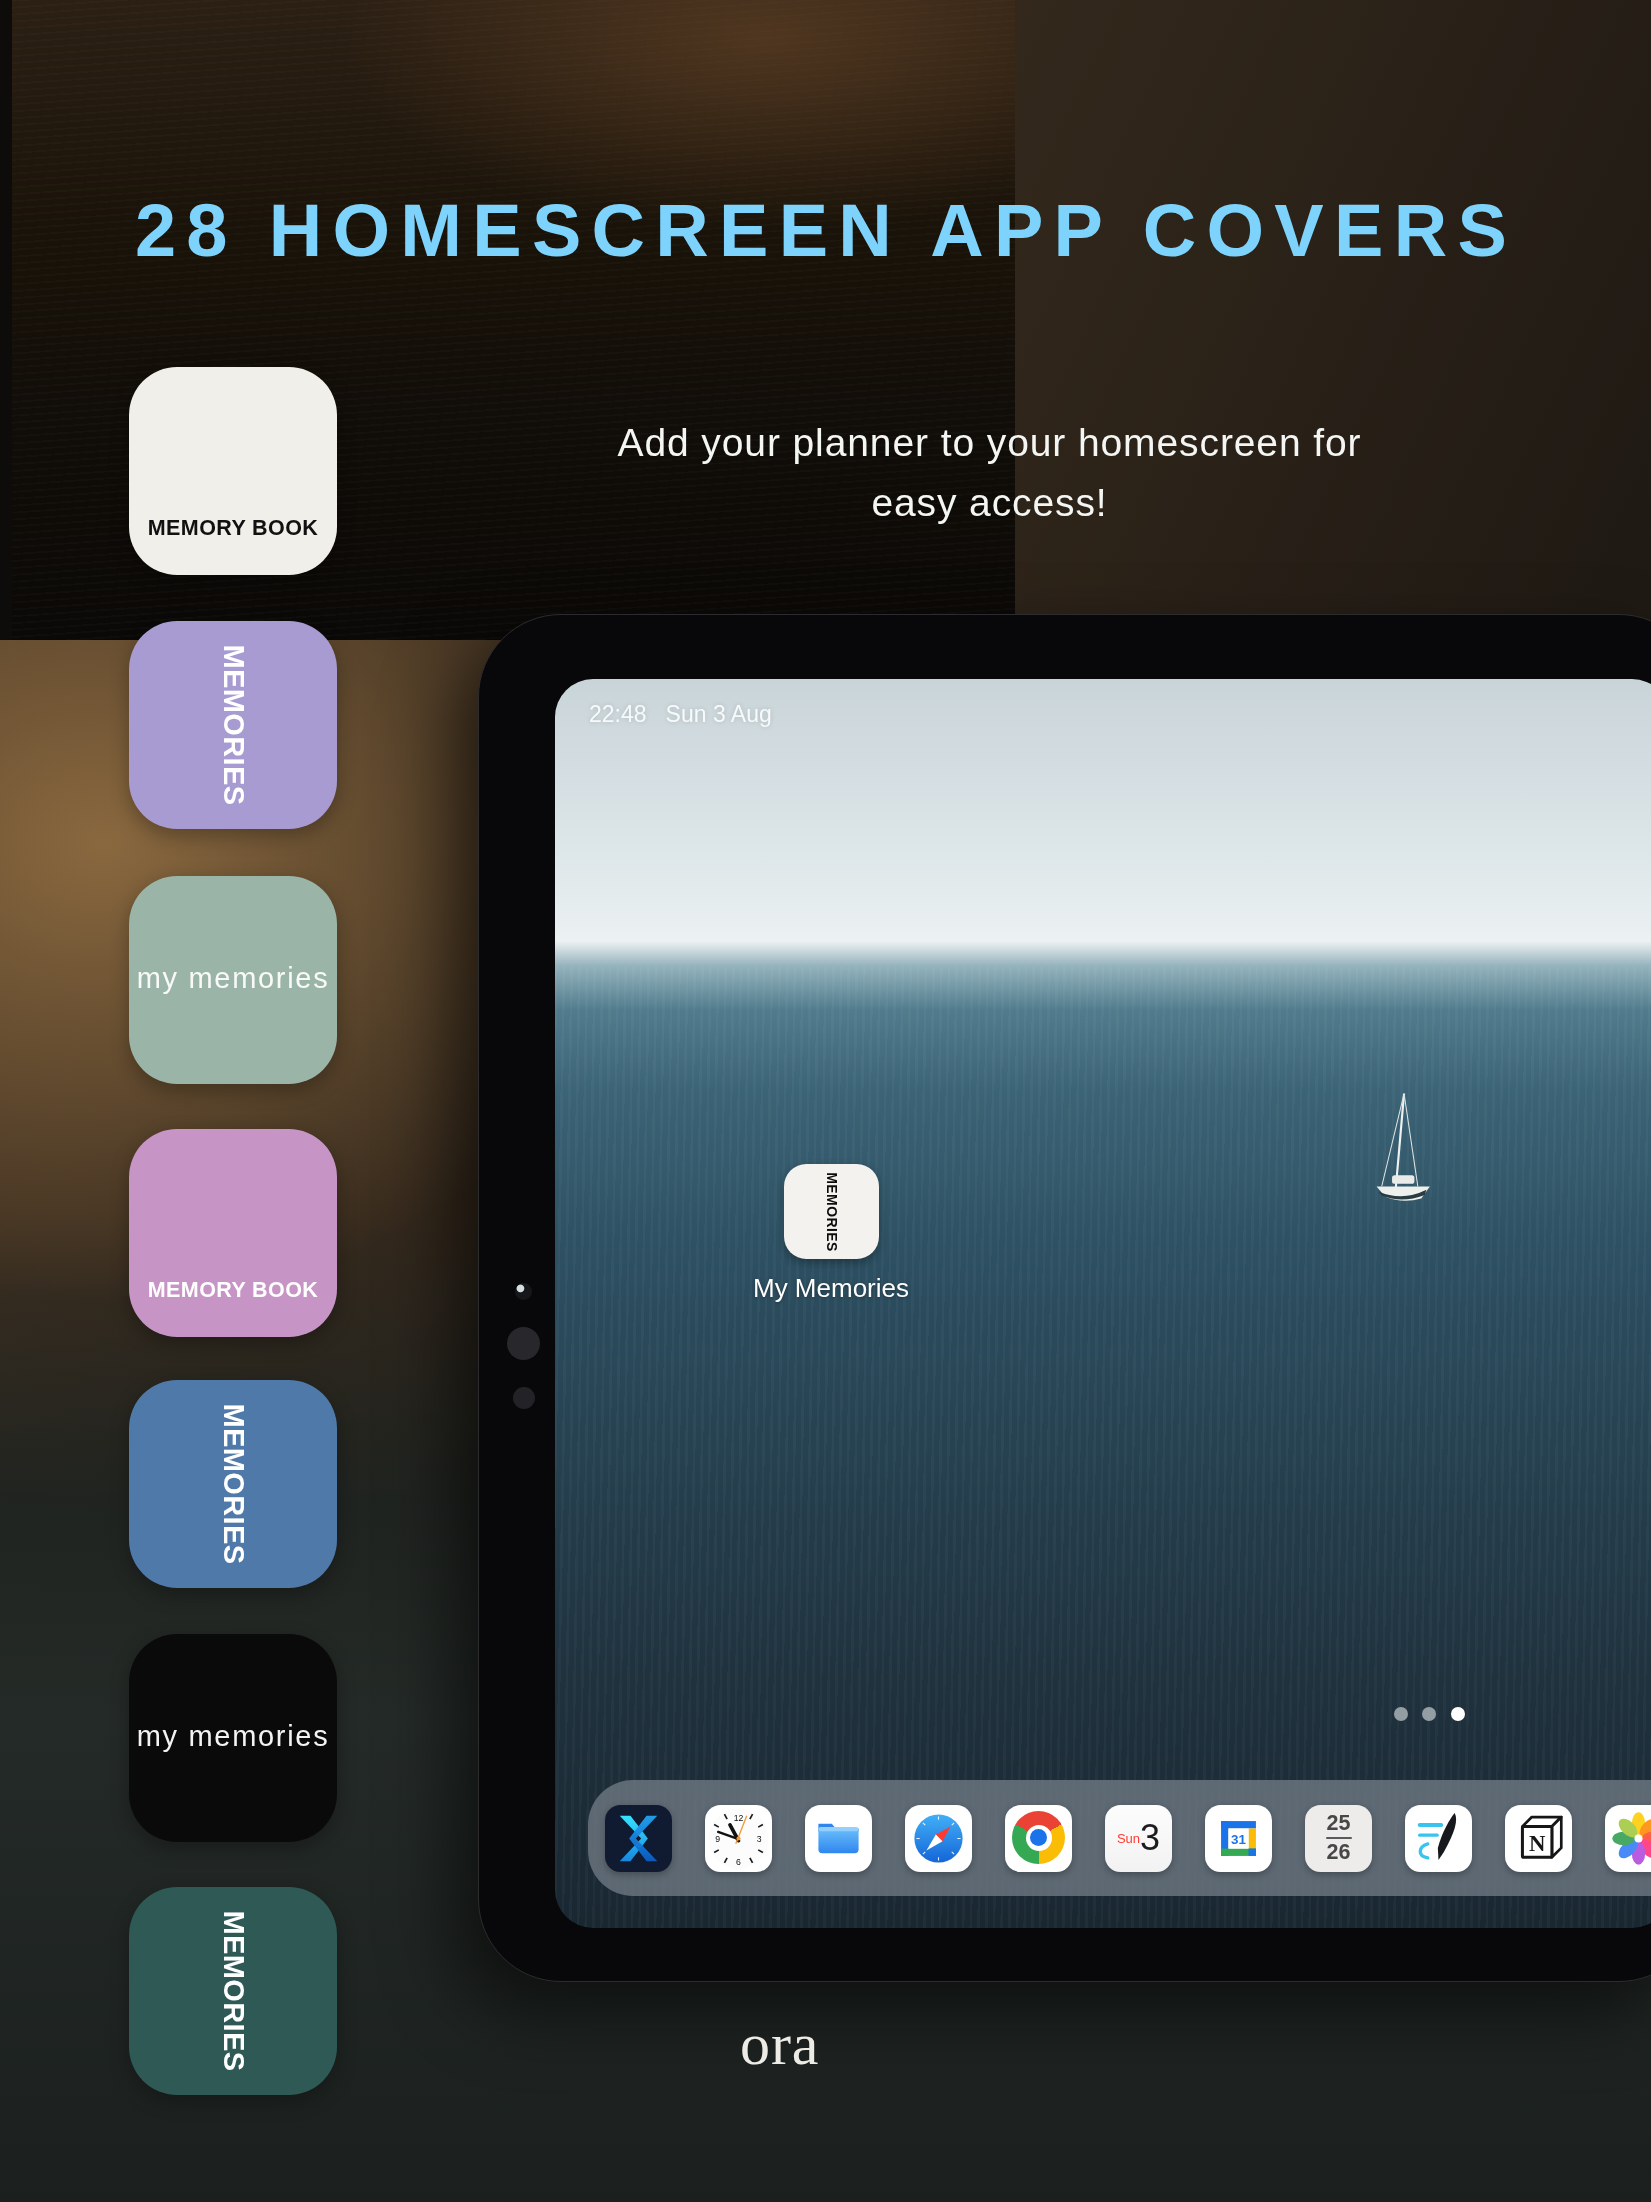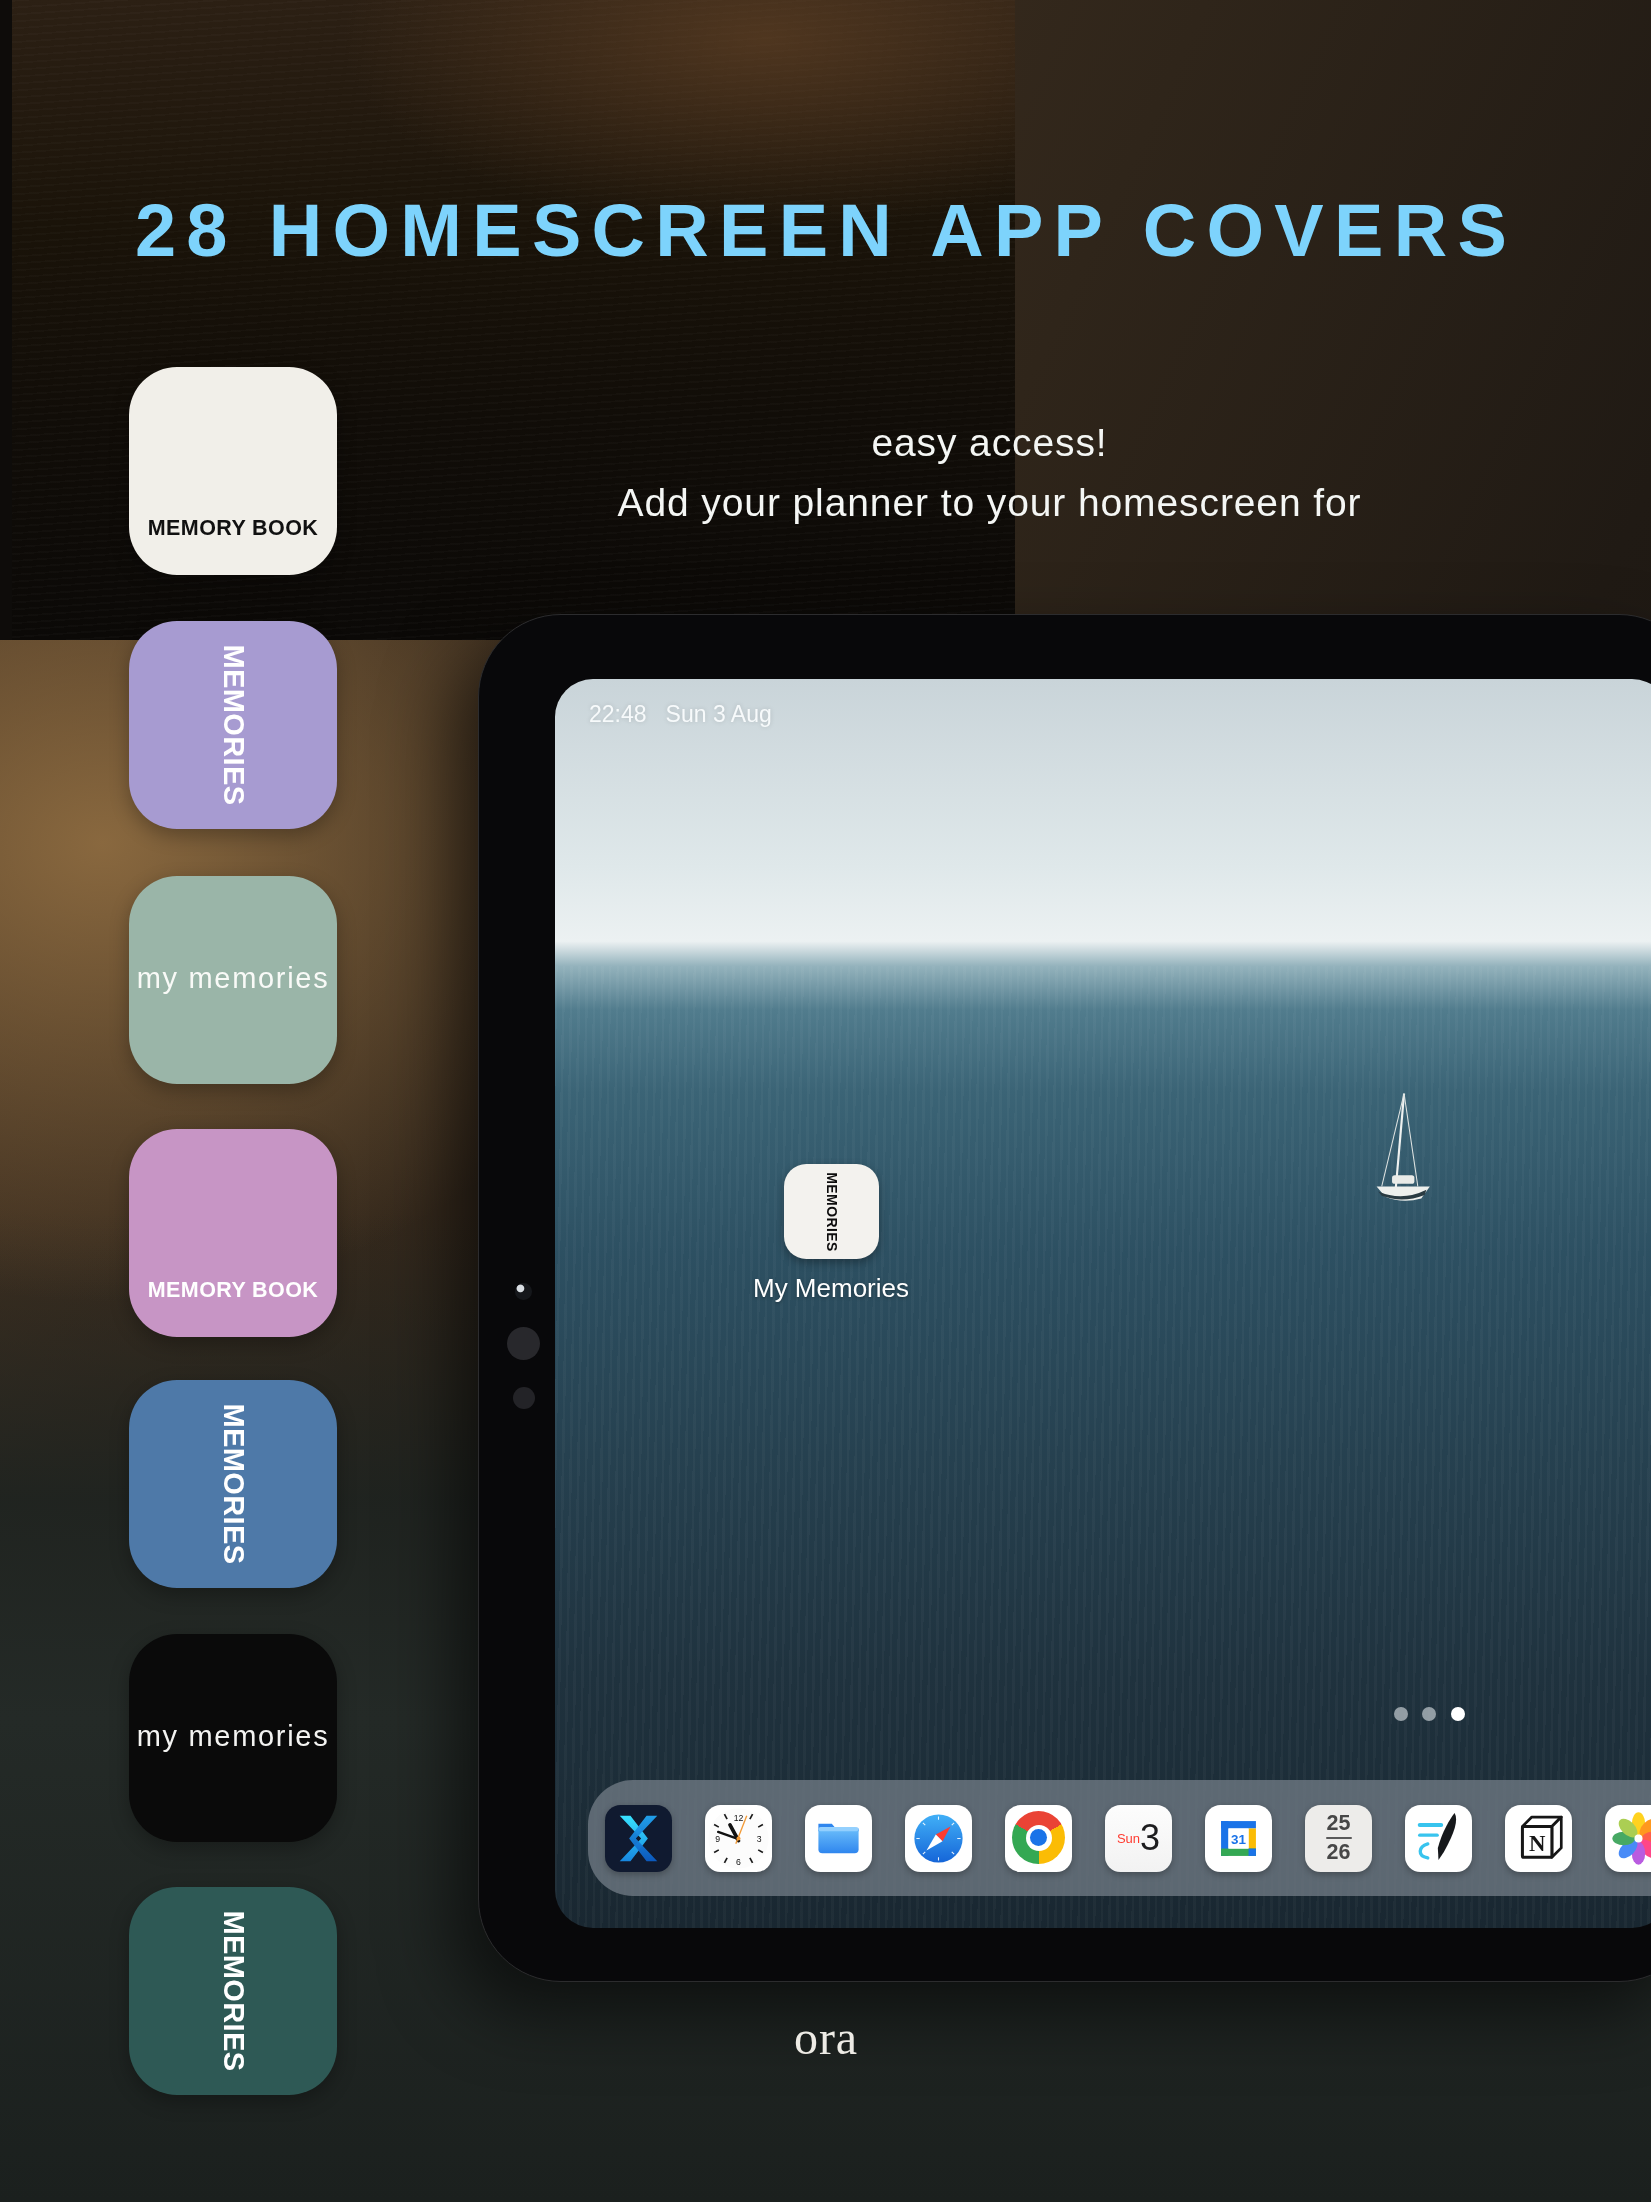--- a/index.html
+++ b/index.html
@@ -90,36 +90,36 @@
   .yr .t{font-size:21.5px;font-weight:700;line-height:1;}
   .yr .sep{width:26px;height:2.6px;background:#5a5a5a;margin:2.6px 0;border-radius:1.7px;}
 
   .chrome-wrap{position:absolute;left:6.9px;top:6.9px;width:53px;height:53px;border-radius:50%;
     background:conic-gradient(from 300deg,#ea4335 0 120deg,#fbbc05 0 240deg,#34a853 0 360deg);}
   .chrome-ring{position:absolute;left:13.8px;top:13.8px;width:26px;height:26px;border-radius:50%;
     background:#ffffff;}
   .chrome-core{position:absolute;left:18px;top:18px;width:17px;height:17px;border-radius:50%;
     background:#1a73e8;}
 
-  .brand{left:740px;top:2010px;width:172px;text-align:center;color:#edebe5;
-    font-family:"Liberation Serif",serif;font-size:48px;letter-spacing:0.9px;}
+  .brand{left:740px;top:2010px;width:172px;color:#edebe5;
+    font-family:"Liberation Serif",serif;font-size:60px;letter-spacing:0.9px;}
 
   .boat{left:813px;top:411px;}
 </style>
 </head>
 <body>
 
 <div class="abs bg-wall"></div>
 <div class="abs laptop-edge"></div>
 <div class="abs laptop-screen"></div>
 
 <div class="abs title">28 HOMESCREEN APP COVERS</div>
 <div class="abs subtitle">
+  <div>Add your planner to your homescreen for</div>
   <div>easy access!</div>
-  <div>Add your planner to your homescreen for</div>
 </div>
 
 <div class="abs cover c1">
   <span class="bottom-caps">MEMORY BOOK</span>
   </div>
 <div class="abs cover c2">
   <span class="vtext">MEMORIES</span>
   </div>
 <div class="abs cover c3">
   <span class="center-light">my memories</span>

